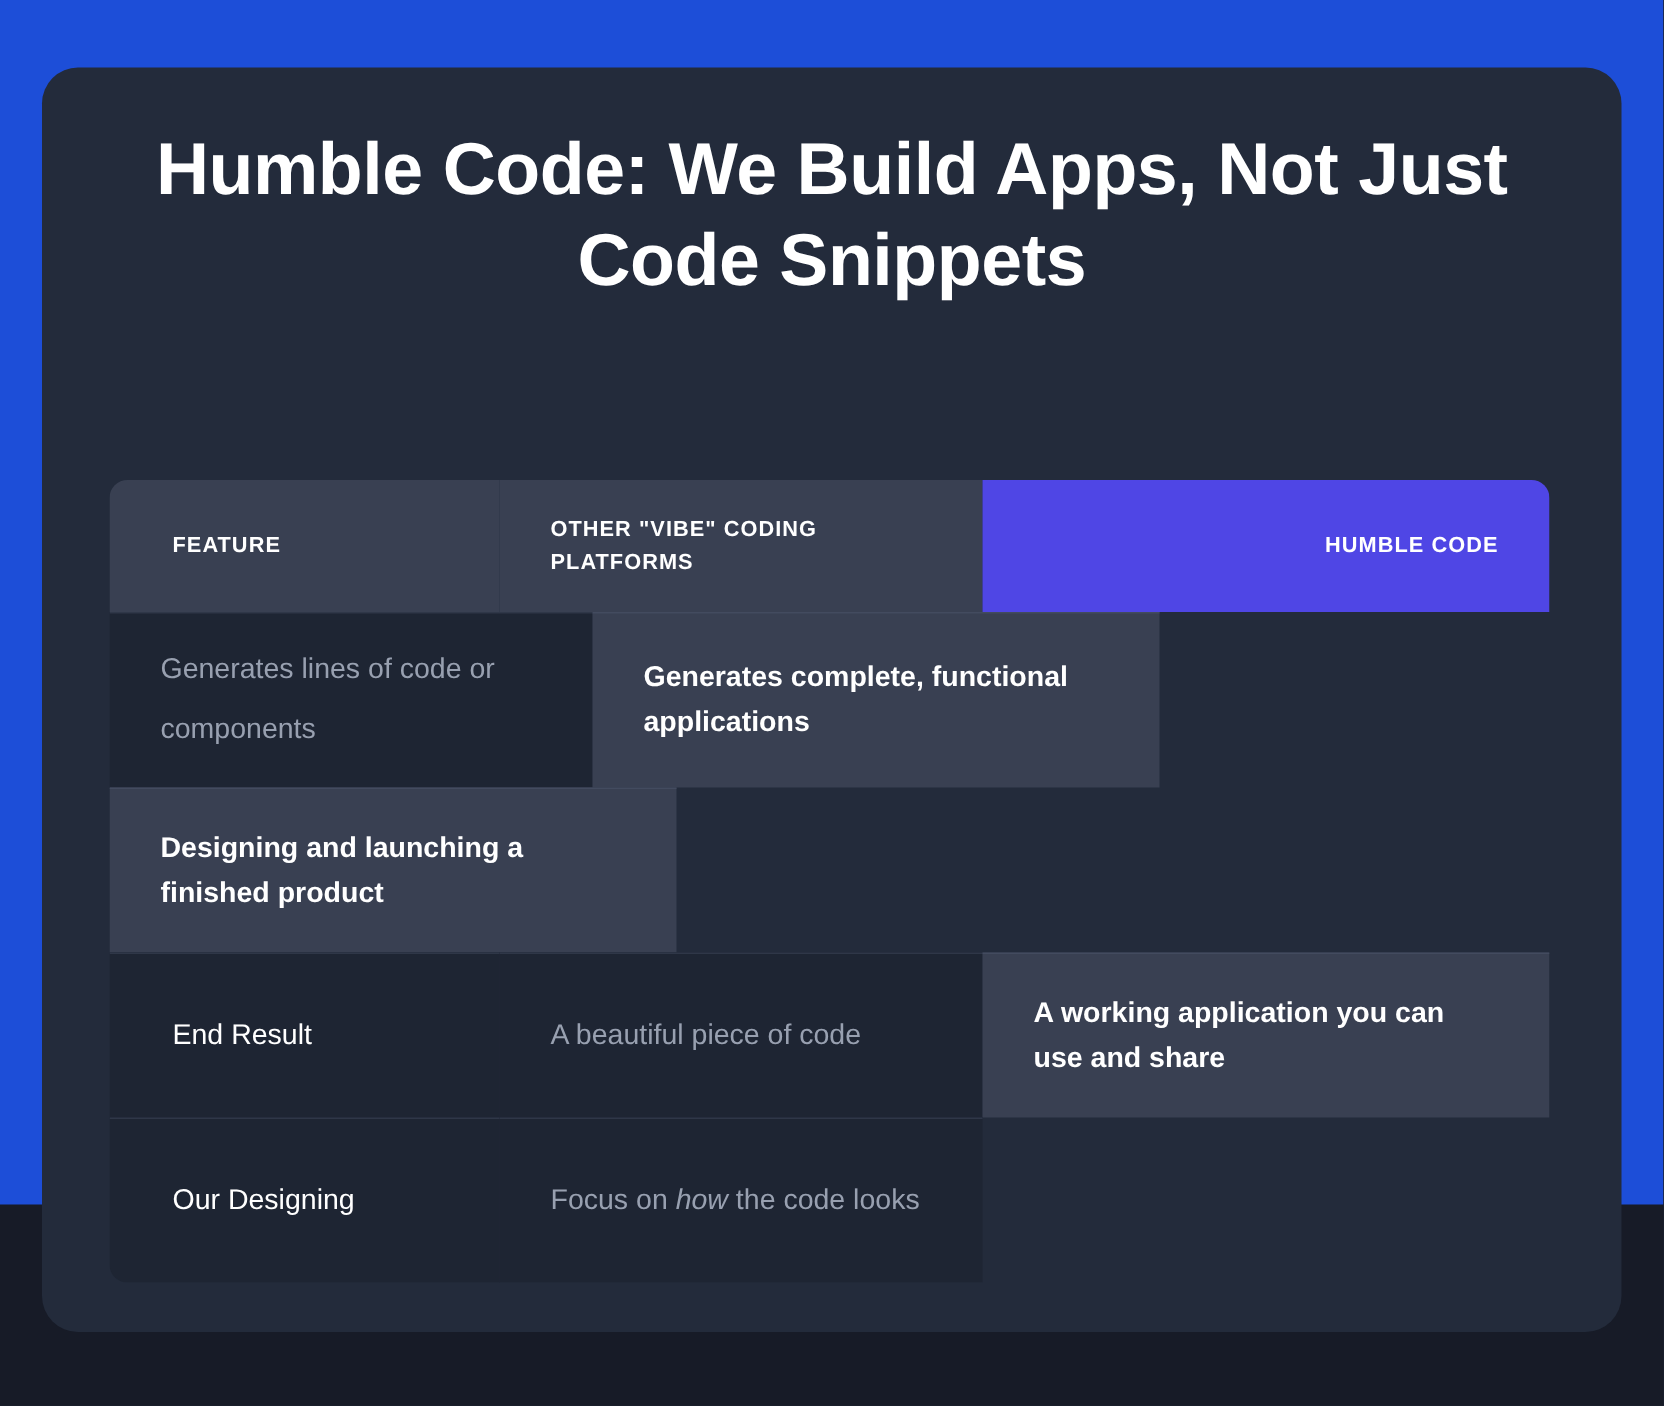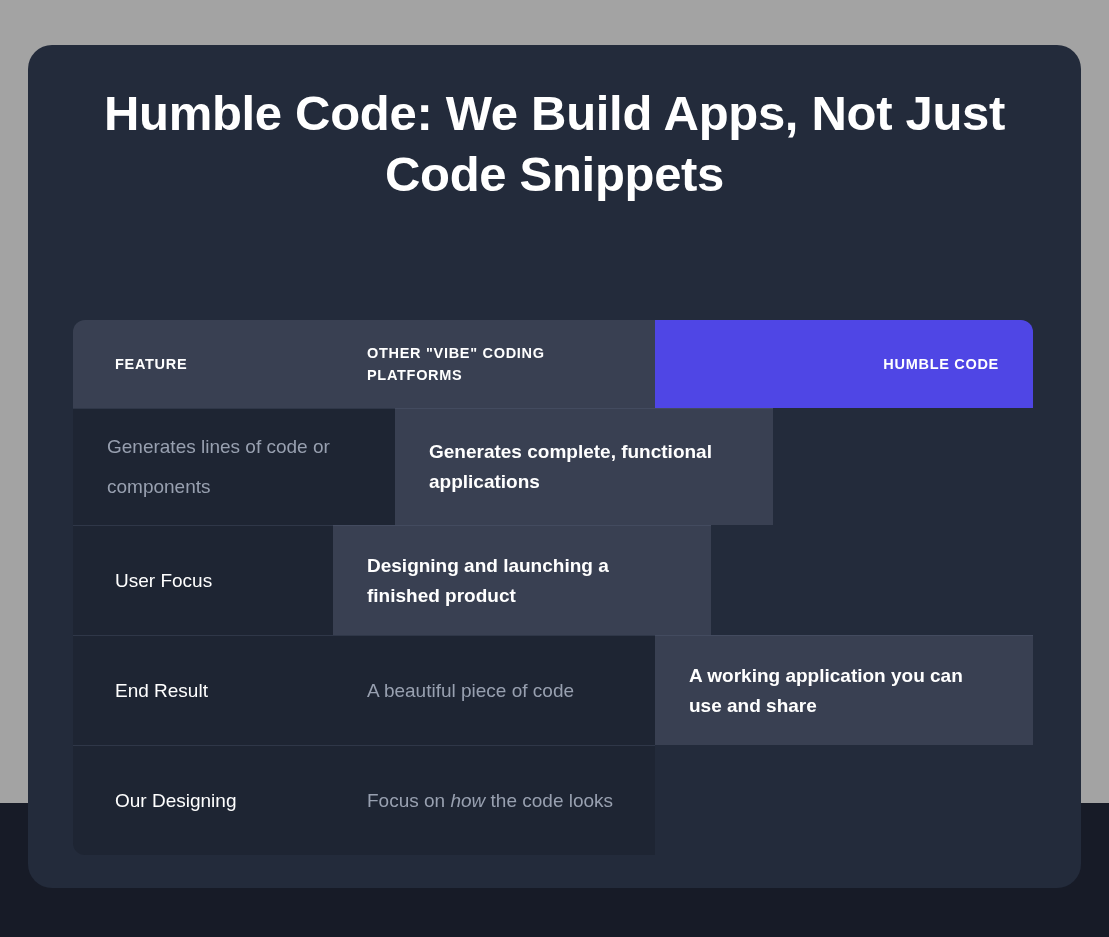--- a/index.html
+++ b/index.html
@@ -9,21 +9,21 @@
     height: 937px;
     background: #171b27;
     font-family: "Liberation Sans", sans-serif;
     overflow: hidden;
   }
 
   .page {
     position: relative;
     width: 1109px;
     height: 803px;
-    background: #a3a3a3;
+    background: #1d4ed8;
   }
 
   
   .card {
     position: absolute;
     left: 28px;
     top: 45px;
     width: 1053px;
     height: 843px;
     background: #232b3b;
@@ -158,23 +158,20 @@
       <div class="row body">
         <div class="cell col-other">
           <span class="other-text">Generates lines of code or components</span>
         </div>
         <div class="cell col-highlight highlight">
           <span class="highlight-text">Generates complete, functional applications</span>
         </div>
       </div>
 
       <div class="row body">
-        <div class="cell col-feature">
-          <span class="feature-label">User Focus</span>
-        </div>
         <div class="cell col-highlight highlight">
           <span class="highlight-text">Designing and launching a finished product</span>
         </div>
       </div>
 
       <div class="row body">
         <div class="cell col-feature">
           <span class="feature-label">End Result</span>
         </div>
         <div class="cell col-other">

